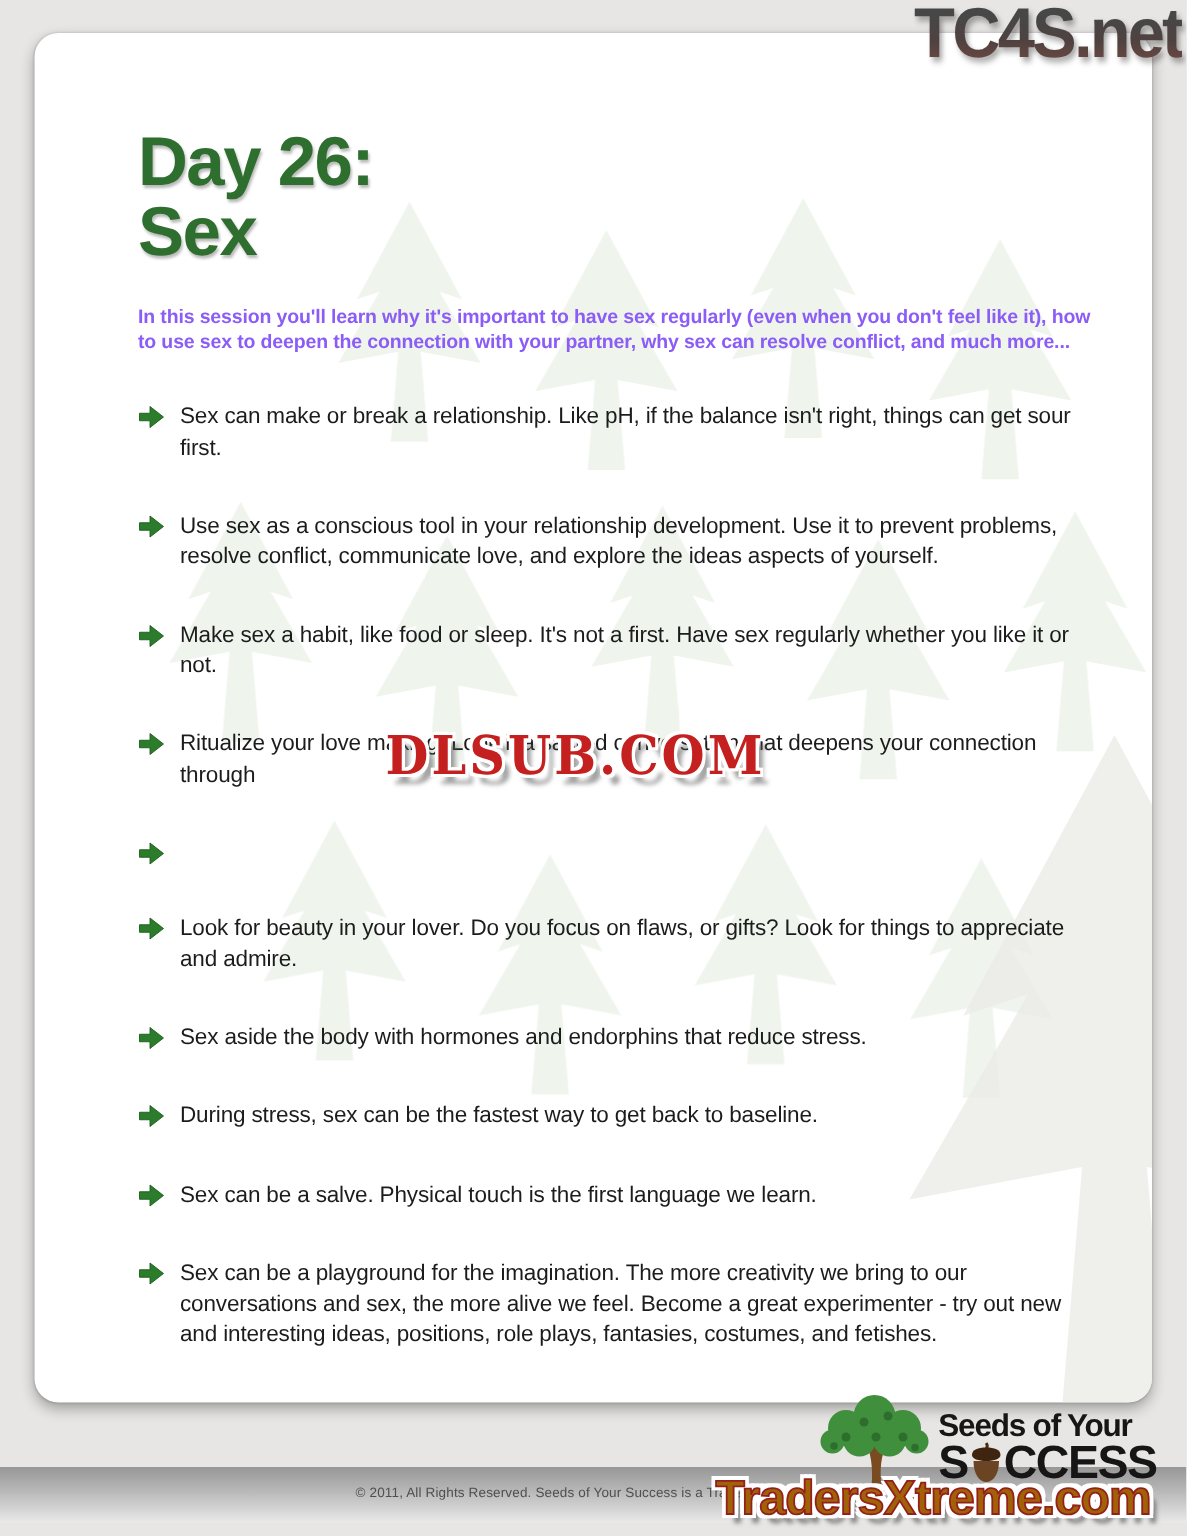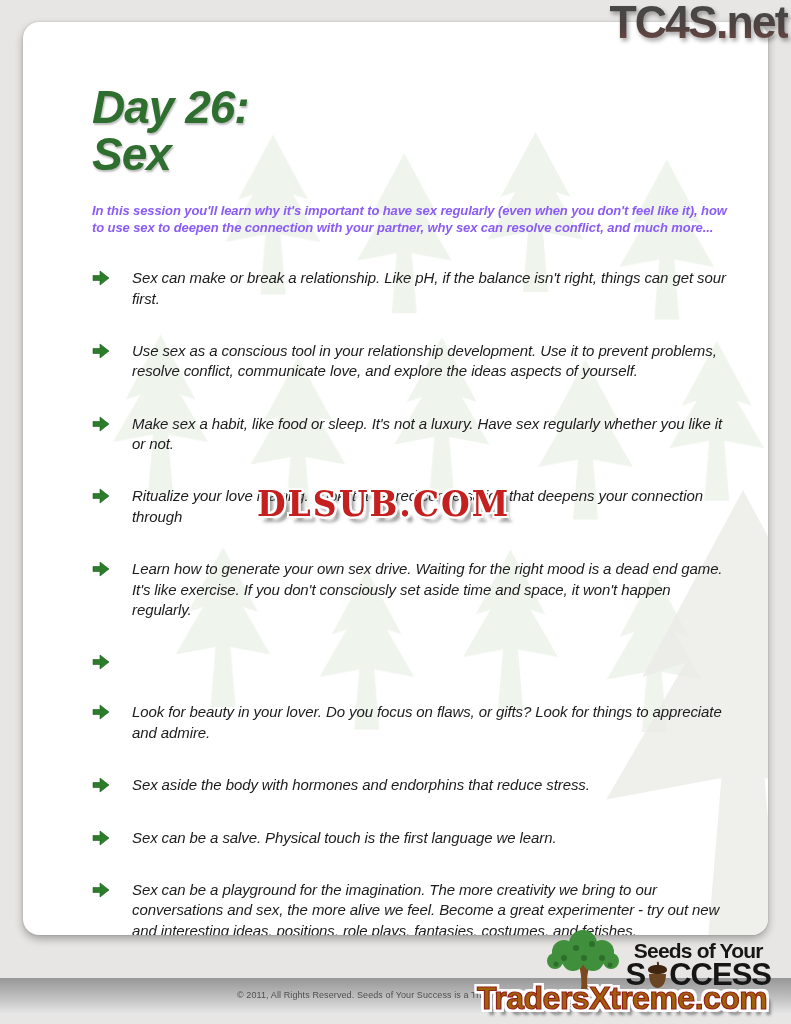--- a/index.html
+++ b/index.html
@@ -8,33 +8,33 @@
     position:relative; width:791px; height:1024px; overflow:hidden;
     background:#e7e6e4; font-family:"Liberation Sans", sans-serif;
   }
   
   .card {
     position:absolute; left:23px; top:22px; width:745px; height:913px;
     background:#ffffff; border-radius:16px; overflow:hidden;
     box-shadow:0 4px 9px rgba(0,0,0,.30), 0 0 2px rgba(0,0,0,.18);
   }
   .card-bg { position:absolute; left:0; top:0; width:745px; height:913px; pointer-events:none; }
-  .content { position:absolute; left:69px; top:62px; width:636px;font-style:italic; }
+  .content { position:absolute; left:69px; top:62px; width:636px; }
   .doc-title {
     color:#2e6e2e; font-size:46px; font-weight:bold; line-height:1.02;
     letter-spacing:-1px; text-shadow:1px 2px 2px rgba(0,0,0,.28);
     margin-bottom:24px;
   }
   .intro {
     font-weight:bold; color:#8b5cf6; font-size:13px; line-height:1.32;
     margin-bottom:17px; letter-spacing:-0.1px;
   }
   ul.bullets { list-style:none; }
   ul.bullets li {
-    display:flex; align-items:flex-start; gap:22px;
+    display:flex; align-items:flex-start; gap:10px;
     font-size:15px; line-height:1.36; color:#1c1c1c; margin-bottom:8px;
     letter-spacing:-0.1px;
     margin-top:32px;
   }
   .arrow-ic { flex:0 0 18px; height:16px; margin-top:2px; }
   
   .wm-top {
     position:absolute; top:-6px; right:3px; z-index:30;
     font-size:47px; font-weight:bold; letter-spacing:-2px;
     transform:scaleX(.95); transform-origin:right top;
@@ -56,21 +56,21 @@
     font-size:32px; font-weight:bold; letter-spacing:-0.5px;
     color:#a16207; -webkit-text-stroke:1.2px #94201c;
     text-shadow:
       -3px -3px 0 #fff, 3px -3px 0 #fff, -3px 3px 0 #fff, 3px 3px 0 #fff,
       0 -3px 0 #fff, 0 3px 0 #fff, -3px 0 0 #fff, 3px 0 0 #fff,
       5px 6px 3px rgba(70,70,70,.6);
   }
   
   .logo { position:absolute; right:20px; top:928px; z-index:20; display:flex; align-items:flex-start; }
   .logo-tree { width:82px; height:74px; margin-right:2px; }
-  .logo-text { padding-top:12px; color:#161616;text-align:center; }
+  .logo-text { padding-top:12px; color:#161616; }
   .logo-line1 { font-weight:bold; font-size:21px; letter-spacing:-0.8px; line-height:1; }
   .logo-line2 { font-weight:bold; font-size:31px; letter-spacing:-1px; line-height:0.92; display:flex; align-items:flex-end; }
   .acorn-ic { width:23px; height:29px; margin:0 0 0 1px; }
   
   .footer-bar {
     position:absolute; left:0; top:978px; width:791px; height:37px; z-index:10;
     background:linear-gradient(180deg,#979797 0%,#b9b9b9 45%,#e9e9e9 100%);
     text-decoration:underline;
   }
   .copyright {
@@ -131,50 +131,50 @@
         <li>
           <svg class="arrow-ic" viewBox="0 0 18 16">
               <path d="M1 5.5 h7 V1 l9 7 -9 7 V10.5 h-7 Z" fill="#2b7c2b" stroke="#1d5c1d" stroke-width="0.6"></path>
             </svg>
           <span>Use sex as a conscious tool in your relationship development. Use it to prevent problems, resolve conflict, communicate love, and explore the ideas aspects of yourself.</span>
         </li>
         <li>
           <svg class="arrow-ic" viewBox="0 0 18 16">
               <path d="M1 5.5 h7 V1 l9 7 -9 7 V10.5 h-7 Z" fill="#2b7c2b" stroke="#1d5c1d" stroke-width="0.6"></path>
             </svg>
-          <span>Make sex a habit, like food or sleep. It's not a luxury. Have sex regularly whether you like it or not.</span>
+          <span>Make sex a habit, like food or sleep. It's not a first. Have sex regularly whether you like it or not.</span>
         </li>
         <li>
           <svg class="arrow-ic" viewBox="0 0 18 16">
               <path d="M1 5.5 h7 V1 l9 7 -9 7 V10.5 h-7 Z" fill="#2b7c2b" stroke="#1d5c1d" stroke-width="0.6"></path>
             </svg>
           <span>Ritualize your love making. Look it a sacred conversation that deepens your connection through</span>
         </li>
         <li>
           <svg class="arrow-ic" viewBox="0 0 18 16">
               <path d="M1 5.5 h7 V1 l9 7 -9 7 V10.5 h-7 Z" fill="#2b7c2b" stroke="#1d5c1d" stroke-width="0.6"></path>
             </svg>
-          <span>Learn how to generate your own sex drive. Waiting for the right mood is a dead end game. It's like exercise. If you don't consciously set aside time and space, it won't happen regularly.</span>
-        </li>
-        <li>
-          <svg class="arrow-ic" viewBox="0 0 18 16">
-              <path d="M1 5.5 h7 V1 l9 7 -9 7 V10.5 h-7 Z" fill="#2b7c2b" stroke="#1d5c1d" stroke-width="0.6"></path>
-            </svg>
         </li>
         <li>
           <svg class="arrow-ic" viewBox="0 0 18 16">
               <path d="M1 5.5 h7 V1 l9 7 -9 7 V10.5 h-7 Z" fill="#2b7c2b" stroke="#1d5c1d" stroke-width="0.6"></path>
             </svg>
           <span>Look for beauty in your lover. Do you focus on flaws, or gifts? Look for things to appreciate and admire.</span>
         </li>
         <li>
           <svg class="arrow-ic" viewBox="0 0 18 16">
               <path d="M1 5.5 h7 V1 l9 7 -9 7 V10.5 h-7 Z" fill="#2b7c2b" stroke="#1d5c1d" stroke-width="0.6"></path>
             </svg>
           <span>Sex aside the body with hormones and endorphins that reduce stress.</span>
+        </li>
+        <li>
+          <svg class="arrow-ic" viewBox="0 0 18 16">
+              <path d="M1 5.5 h7 V1 l9 7 -9 7 V10.5 h-7 Z" fill="#2b7c2b" stroke="#1d5c1d" stroke-width="0.6"></path>
+            </svg>
+          <span>During stress, sex can be the fastest way to get back to baseline.</span>
         </li>
         <li>
           <svg class="arrow-ic" viewBox="0 0 18 16">
               <path d="M1 5.5 h7 V1 l9 7 -9 7 V10.5 h-7 Z" fill="#2b7c2b" stroke="#1d5c1d" stroke-width="0.6"></path>
             </svg>
           <span>Sex can be a salve. Physical touch is the first language we learn.</span>
         </li>
         <li>
           <svg class="arrow-ic" viewBox="0 0 18 16">
               <path d="M1 5.5 h7 V1 l9 7 -9 7 V10.5 h-7 Z" fill="#2b7c2b" stroke="#1d5c1d" stroke-width="0.6"></path>

